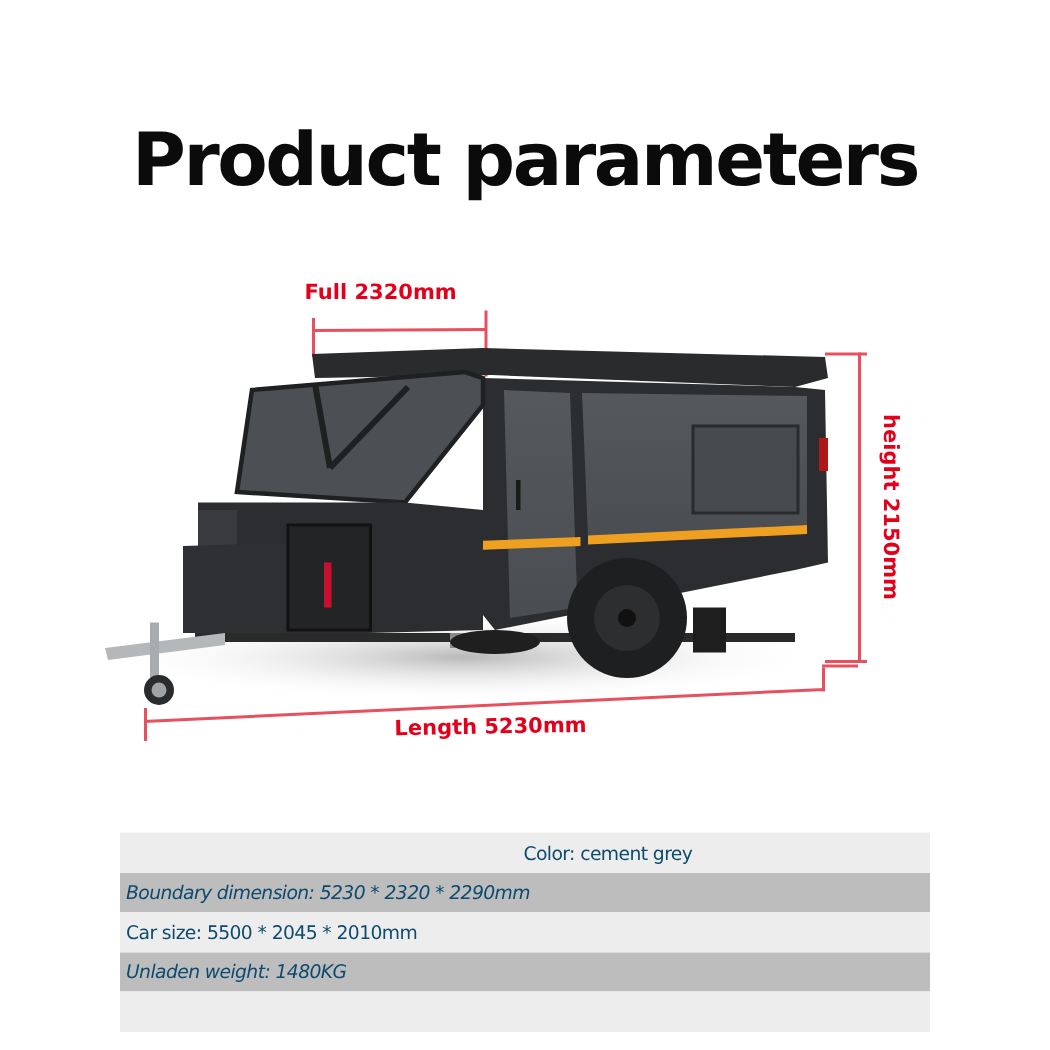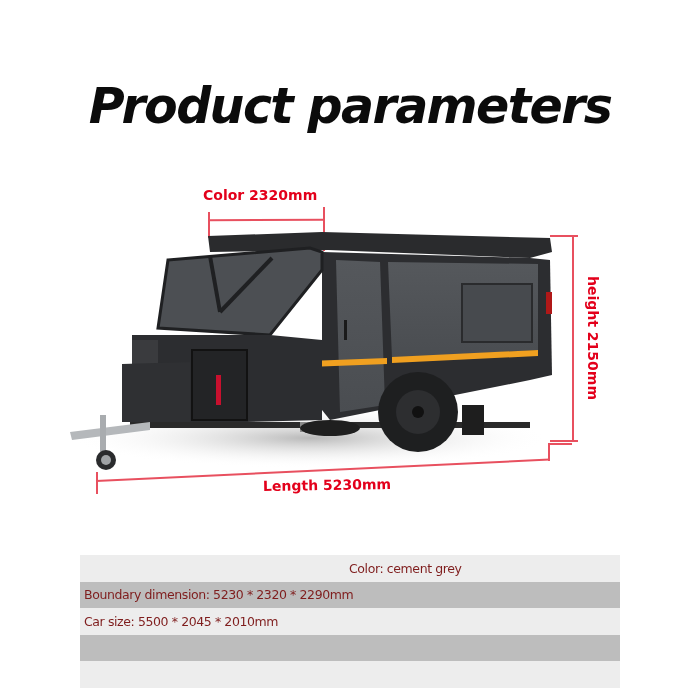--- a/index.html
+++ b/index.html
@@ -1,46 +1,46 @@
 <!DOCTYPE html>
 <html><head>
   <meta charset="utf-8">
   <style>
     html, body { margin: 0; padding: 0; background: #ffffff; }
     body { width: 700px; height: 700px; position: relative; overflow: hidden; font-family: "DejaVu Sans", sans-serif; }
     .title {
       position: absolute; left: 0; top: 78px; width: 700px; text-align: center;
       font-family: "DejaVu Sans", sans-serif; font-weight: bold; font-size: 49px;
-      color: #0b0b0b; letter-spacing: -1.6px; font-style: italic;
+      color: #0b0b0b; letter-spacing: -1.6px;
     }
     .dim-label {
       position: absolute; color: #e3001b; font-weight: bold;
       font-family: "DejaVu Sans", sans-serif; font-size: 14px; white-space: nowrap;
     }
     .red-line { position: absolute; background: #e8505f; }
     .stage { position: absolute; left: 0; top: 0; width: 700px; height: 700px; }
 
     
     .trailer { position: absolute; left: 60px; top: 200px; width: 520px; height: 270px; }
 
     .spec-table { position: absolute; left: 80px; top: 555px; width: 540px; }
-    .spec-row { height: 26.5px; display: flex; align-items: center; font-size: 12.5px; color: #7f1d1d; letter-spacing: -0.4px; }
+    .spec-row { height: 26.5px; display: flex; align-items: center; font-size: 12.5px; color: #0c4a6e; letter-spacing: -0.4px; }
     .spec-row.light { background: #ededed; }
-    .spec-row.dark { background: #bdbdbd; }
+    .spec-row.dark { background: #bdbdbd; font-style: italic; }
     .cell-left { width: 265px; padding-left: 4px; white-space: nowrap; }
     .cell-right { flex: 1; white-space: nowrap; }
   </style>
 </head>
 <body>
 
 <div class="stage">
 
   <div class="title">Product parameters</div>
 
-  <div class="dim-label" style="left:203px; top:187px;">Color 2320mm</div>
+  <div class="dim-label" style="left:203px; top:187px;">Full 2320mm</div>
   <div class="red-line" style="left:208px; top:219px; width:116px; height:1.5px; transform:rotate(-0.3deg);"></div>
   <div class="red-line" style="left:208px; top:212px; width:1.5px; height:26px;"></div>
   <div class="red-line" style="left:323px; top:207px; width:1.5px; height:44px;"></div>
 
   <div class="red-line" style="left:550px; top:235px; width:28px; height:1.5px;"></div>
   <div class="red-line" style="left:572px; top:235px; width:1.5px; height:206px;"></div>
   <div class="red-line" style="left:550px; top:440px; width:28px; height:1.5px;"></div>
   <div class="dim-label" style="left:528px; top:330px; transform:rotate(90deg); transform-origin:center; width:130px; text-align:center;">height 2150mm</div>
 
   <div class="trailer">
@@ -114,18 +114,19 @@
       <div class="cell-left"></div>
       <div class="cell-right">Color: cement grey</div>
     </div>
     <div class="spec-row dark">
       <div class="cell-left" style="width:auto;">Boundary dimension: 5230 * 2320 * 2290mm</div>
     </div>
     <div class="spec-row light">
       <div class="cell-left">Car size: 5500 * 2045 * 2010mm</div>
     </div>
     <div class="spec-row dark">
+      <div class="cell-left">Unladen weight: 1480KG</div>
     </div>
     <div class="spec-row light">
     </div>
   </div>
 
 </div>
 
 </body></html>

